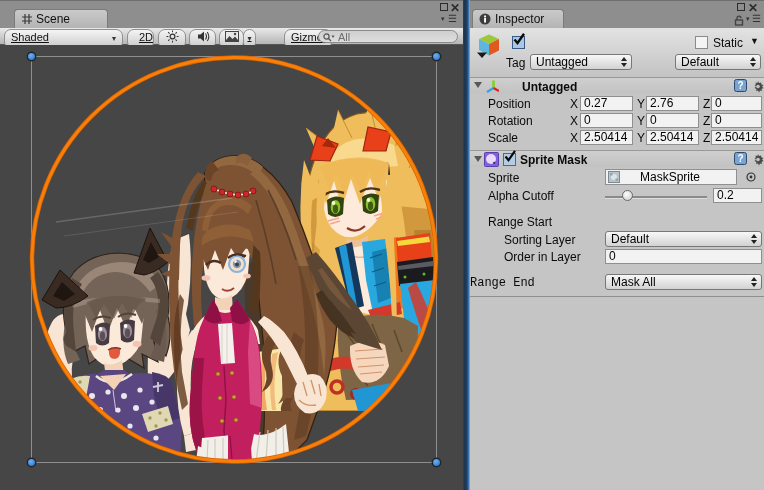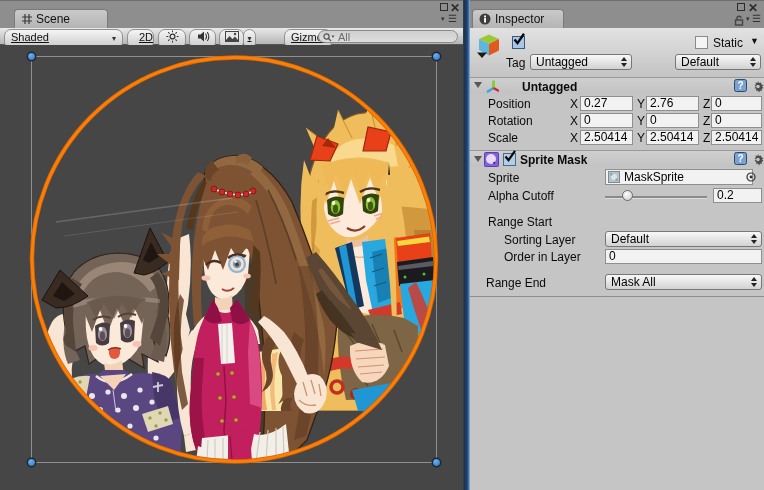--- a/index.html
+++ b/index.html
@@ -502,21 +502,21 @@
       <svg width="13" height="13" viewBox="0 0 13 13">
           <rect x="0.5" y="0.5" width="12" height="12" rx="2" fill="#7ba3d0" stroke="#2a4a70"></rect>
           <text x="6.5" y="10" font-size="10" font-weight="bold" text-anchor="middle" fill="#fff" font-family="Liberation Sans">?</text>
         </svg>
     </div>
     <svg width="14" height="14" viewBox="0 0 14 14" style="position:absolute;left:281px;top:152px;">
         <path d="M7 2l1 2 2-0.5 0.5 2L12.5 6 11 7.5l1.5 1.5-2 1 0.5 2-2-0.5-1 2-1-2-2 0.5 0.5-2-2-1L5 7.5 3.5 6 5 5.5 4.5 3.5l2 0.5z" fill="#4a4a4a"></path>
         <circle cx="7" cy="7.5" r="1.8" fill="#c5c5c5"></circle>
       </svg>
     <div class="lbl" style="left:18px;top:171px;">Sprite</div>
-    <div class="ifield" style="left:135px;top:169px;width:148px;height:16px;line-height:15px;padding-left:18px;">MaskSprite</div>
+    <div class="ifield" style="left:135px;top:169px;width:132px;height:16px;line-height:15px;padding-left:34px;">MaskSprite</div>
     <svg width="12" height="12" viewBox="0 0 12 12" style="position:absolute;left:138px;top:171px;">
         <rect x="0.5" y="0.5" width="11" height="11" fill="#b8c4cc" stroke="#7e8a92"></rect>
         <circle cx="6" cy="6" r="3" fill="#dde4e8"></circle>
         <rect x="2" y="2" width="2.5" height="2.5" fill="#98a4ac"></rect>
         <rect x="7.5" y="7.5" width="2.5" height="2.5" fill="#98a4ac"></rect>
       </svg>
     <svg width="12" height="12" viewBox="0 0 12 12" style="position:absolute;left:275px;top:171px;">
         <circle cx="6" cy="6" r="4" fill="none" stroke="#333" stroke-width="1.2"></circle>
         <circle cx="6" cy="6" r="1.4" fill="#333"></circle>
       </svg>
@@ -525,21 +525,21 @@
     <div style="position:absolute;left:152px;top:190px;width:11px;height:11px;border-radius:50%;background:radial-gradient(circle at 40% 35%,#fdfdfd,#c9c9c9);border:1px solid #6c6c6c;box-sizing:border-box;"></div>
     <div class="ifield" style="left:243px;top:188px;width:49px;height:15px;">0.2</div>
     <div class="lbl" style="left:18px;top:215px;">Range Start</div>
     <div class="lbl" style="left:34px;top:233px;">Sorting Layer</div>
     <div class="idrop" style="left:135px;top:231px;width:157px;height:16px;line-height:15px;">Default<span class="ud" style="top:1px;">
           <i class="u"></i>
           <i class="d"></i>
         </span></div>
     <div class="lbl" style="left:34px;top:250px;">Order in Layer</div>
     <div class="ifield" style="left:135px;top:249px;width:157px;height:15px;">0</div>
-    <div class="lbl" style="left:16px;top:276px;">Range End</div>
+    <div class="lbl" style="left:0;top:276px;font-family:Liberation Mono, monospace;">Range End</div>
     <div class="idrop" style="left:135px;top:274px;width:157px;height:16px;line-height:15px;">Mask All<span class="ud" style="top:1px;">
           <i class="u"></i>
           <i class="d"></i>
         </span></div>
 
     <div style="position:absolute;left:0;top:296px;width:294px;height:1px;background:#8f8f8f;"></div>
   </div>
 </div>
 
 </body></html>

